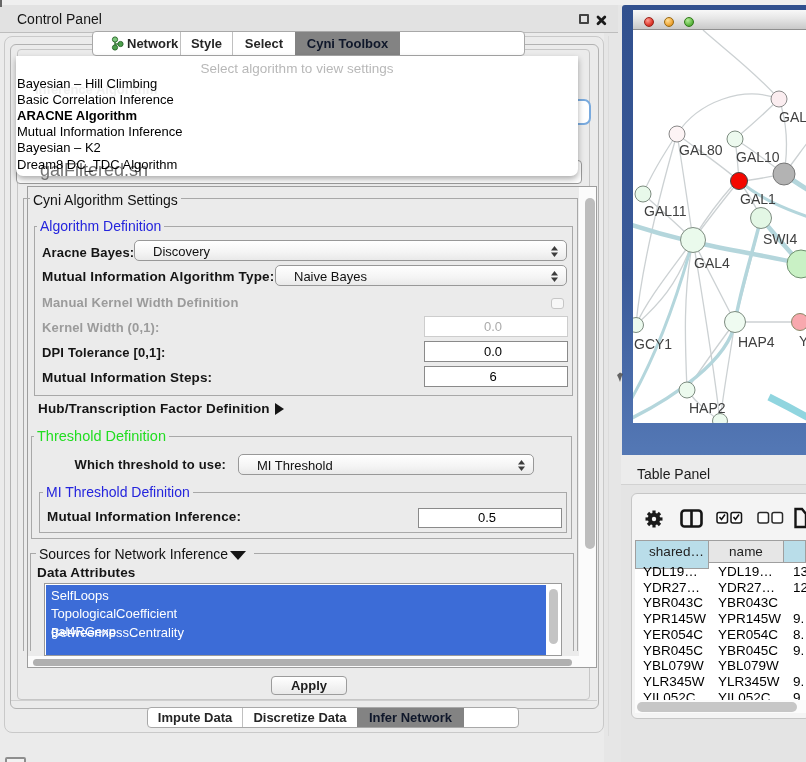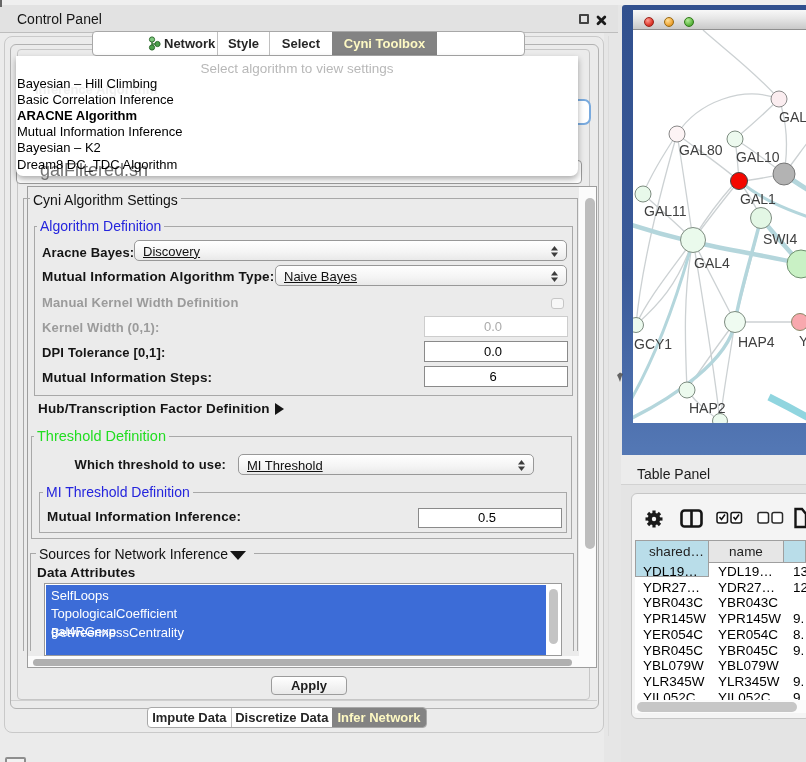--- a/index.html
+++ b/index.html
@@ -4,26 +4,26 @@
 <style>
   * { margin:0; padding:0; box-sizing:border-box; }
   html,body { width:806px; height:762px; }
   body { font-family:"Liberation Sans", sans-serif; background:#ebebeb; position:relative; overflow:hidden; }
   .abs { position:absolute; }
   .lbl { position:absolute; font-size:13px; font-weight:bold; color:#151515; white-space:nowrap; letter-spacing:0.15px; }
   .lbl.dis { color:#9b9b9b; }
   .gtitle { position:absolute; font-size:14px; background:#ebebeb; padding:0 3px; white-space:nowrap; }
   .gbox { position:absolute; border:1px solid #a8a8a8; }
   .combo { position:absolute; border:1px solid #989898; border-radius:5px; background:linear-gradient(180deg,#ffffff 0%,#f4f4f4 60%,#e9e9e9 100%); font-size:13px; color:#111; }
-  .combo .ct { position:absolute; left:8px; top:2.5px;text-decoration:underline; }
+  .combo .ct { position:absolute; left:18px; top:2.5px; }
   .combo svg { position:absolute; right:8px; top:5px; }
   .field { position:absolute; background:#fff; font-size:13px; text-align:center; padding-right:6px; color:#000; }
   .seg { display:flex; position:absolute; background:#fff; border:1px solid #a8a8a8; border-radius:4px; overflow:hidden; font-size:13px; font-weight:bold; color:#262626; }
   .seg > div { display:flex; align-items:center; justify-content:center; }
-  .seg .sel { background:#838383; color:#fef9c3; }
+  .seg .sel { background:#838383; color:#0f172a; }
   .sepr { border-right:1px solid #c0c0c0; }
 </style>
 </head>
 <body>
 <div class="abs" style="left:604px;top:0;width:18px;height:762px;background:#e6e6e6;"></div>
 <div class="abs" style="left:0;top:0;width:806px;height:5px;background:#efefef;"></div>
 <div class="abs" style="left:621px;top:485px;width:185px;height:277px;background:#e4e4e4;"></div>
 
 <div class="abs" style="left:0;top:5px;width:618px;height:28px;background:#e2e2e2;border-bottom:1px solid #bdbdbd;"></div>
 <div class="abs" style="left:17px;top:11px;font-size:14px;color:#161616;">Control Panel</div>
@@ -34,21 +34,21 @@
     <path d="M2,2 L8.8,8.8 M8.8,2 L2,8.8" stroke="#1a1a1a" stroke-width="2.8" stroke-linecap="round"></path>
   </svg>
 
 <div class="abs" style="left:4px;top:36px;width:600px;height:697px;border:1px solid #c9c9c9;border-radius:8px;"></div>
 
 <div class="abs" style="left:10px;top:44px;width:588.5px;height:665px;border:1px solid #b2b2b2;border-radius:6px;"></div>
 <div class="abs" style="left:17px;top:49px;width:573px;height:651px;border:1px solid #c6c6c6;border-radius:4px;"></div>
 <div class="abs" style="left:608px;top:36px;width:1px;height:700px;background:#dcdcdc;"></div>
 
 <div class="seg" style="left:92px;top:31px;width:433px;height:25px;">
-  <div class="sepr" style="width:88px;justify-content:flex-start;padding-left:18px;margin-left:37px;"><svg width="13" height="15" style="margin-right:3px;">
+  <div class="sepr" style="width:88px;justify-content:flex-start;padding-left:18px;"><svg width="13" height="15" style="margin-right:3px;">
         <line x1="4" y1="4" x2="4" y2="11" stroke="#3e7d3e" stroke-width="1.5"></line>
         <line x1="4" y1="8" x2="9" y2="8" stroke="#3e7d3e" stroke-width="1.5"></line>
         <circle cx="4" cy="3.5" r="2.6" fill="#7ec87e" stroke="#2f6b2f"></circle>
         <circle cx="4" cy="11.5" r="2.6" fill="#4ca04c" stroke="#2f6b2f"></circle>
         <circle cx="9.5" cy="8" r="2.6" fill="#4ca04c" stroke="#2f6b2f"></circle>
       </svg>Network</div>
   <div class="sepr" style="width:52px;">Style</div>
   <div style="width:62px;">Select</div>
   <div class="sel" style="width:105px;">Cyni Toolbox</div>
 </div>
@@ -130,21 +130,21 @@
 <div class="abs" style="left:46px;top:585px;width:500px;height:70px;background:#3c6cd7;"></div>
 <div class="abs" style="left:51px;top:587.5px;font-size:13px;color:#fff;">SelfLoops</div>
 <div class="abs" style="left:51px;top:606px;font-size:13px;color:#fff;">TopologicalCoefficient</div>
 <div class="abs" style="left:51px;top:624.5px;font-size:13px;color:#fff;">BetweennessCentrality</div>
 <div class="abs" style="left:51px;top:624px;font-size:13px;color:#fff;">gal4RGexp</div>
 <div class="abs" style="left:549px;top:589px;width:9px;height:55px;background:#c4c4c4;border-radius:4.5px;"></div>
 
 <div class="abs" style="left:271px;top:676px;width:76px;height:19px;border:1px solid #9c9c9c;border-radius:4px;background:linear-gradient(180deg,#ffffff,#e9e9e9);text-align:center;font-size:13px;font-weight:bold;color:#1c1c1c;line-height:17px;">Apply</div>
 <div class="abs" style="left:11px;top:700px;width:586px;height:1px;background:#cfcfcf;"></div>
 
-<div class="seg" style="left:147px;top:707px;width:280px;height:21px;">
+<div class="seg" style="left:147px;top:707px;width:372px;height:21px;">
   <div class="sepr" style="width:95px;">Impute Data</div>
   <div style="width:114px;">Discretize Data</div>
   <div class="sel" style="width:107px;">Infer Network</div>
 </div>
 
 <div class="abs" style="left:5px;top:757px;width:21px;height:10px;border:2px solid #8e8e8e;border-radius:2px;background:#f2f2f2;"></div>
 
 <div class="abs" style="left:16px;top:56px;width:562px;height:120px;background:#fff;border-radius:0 0 7px 7px;box-shadow:0 3px 6px rgba(0,0,0,0.32);z-index:40;"></div>
 <div class="abs" style="left:16px;top:61px;width:562px;text-align:center;font-size:13.5px;color:#b8b8b8;z-index:41;">Select algorithm to view settings</div>
 <div class="abs" style="left:35px;top:82px;font-size:13px;font-weight:bold;color:#efefef;z-index:41;">Inference Algorithm</div>
@@ -269,21 +269,21 @@
 </svg>
 <svg class="abs" style="left:757px;top:511px;z-index:5;" width="28" height="14">
   <rect x="1" y="1.5" width="10.5" height="10.5" rx="2" fill="#fff" stroke="#2a2a2a" stroke-width="1.5"></rect>
   <rect x="15" y="1.5" width="10.5" height="10.5" rx="2" fill="#fff" stroke="#2a2a2a" stroke-width="1.5"></rect>
 </svg>
 <svg class="abs" style="left:794px;top:506px;z-index:5;" width="12" height="24">
   <path d="M1.5,3 L8,3 L12,8 L12,21 L1.5,21 Z" fill="none" stroke="#151515" stroke-width="2.4"></path>
 </svg>
 
 <div class="abs" style="left:635px;top:540px;width:171px;height:160px;background:#fff;"></div>
-<div class="abs" style="left:635px;top:540px;width:74px;height:37px;background:#b9dde9;border:1px solid #9f9f9f;text-align:center;font-size:13.5px;color:#222;line-height:21px;padding-left:9px;">shared…</div>
+<div class="abs" style="left:635px;top:540px;width:74px;height:29px;background:#b9dde9;border:1px solid #9f9f9f;text-align:center;font-size:13.5px;color:#222;line-height:21px;padding-left:9px;">shared…</div>
 <div class="abs" style="left:709px;top:540px;width:75px;height:23px;background:#e6e6e6;border:1px solid #9f9f9f;border-left:none;text-align:center;font-size:13.5px;color:#222;line-height:21px;">name</div>
 <div class="abs" style="left:784px;top:540px;width:22px;height:23px;background:#b9dde9;border:1px solid #9f9f9f;border-left:none;"></div>
 <div class="abs" style="left:635px;top:563px;width:171px;height:137px;overflow:hidden;font-size:13.5px;color:#000;">
   <div style="position:absolute;left:8px;top:1px;line-height:15.7px;">YDL19…<br>YDR27…<br>YBR043C<br>YPR145W<br>YER054C<br>YBR045C<br>YBL079W<br>YLR345W<br>YIL052C</div>
   <div style="position:absolute;left:83px;top:1px;line-height:15.7px;">YDL19…<br>YDR27…<br>YBR043C<br>YPR145W<br>YER054C<br>YBR045C<br>YBL079W<br>YLR345W<br>YIL052C</div>
   <div style="position:absolute;left:158px;top:1px;line-height:15.7px;">13<br>12<br>&nbsp;<br>9.<br>8.<br>9.<br>&nbsp;<br>9.<br>9.</div>
 </div>
 <div class="abs" style="left:635px;top:700px;width:171px;height:13px;background:#fbfbfb;"></div>
 <div class="abs" style="left:637px;top:701.5px;width:160px;height:10px;background:#c6c6c6;border-radius:5px;"></div>
 

